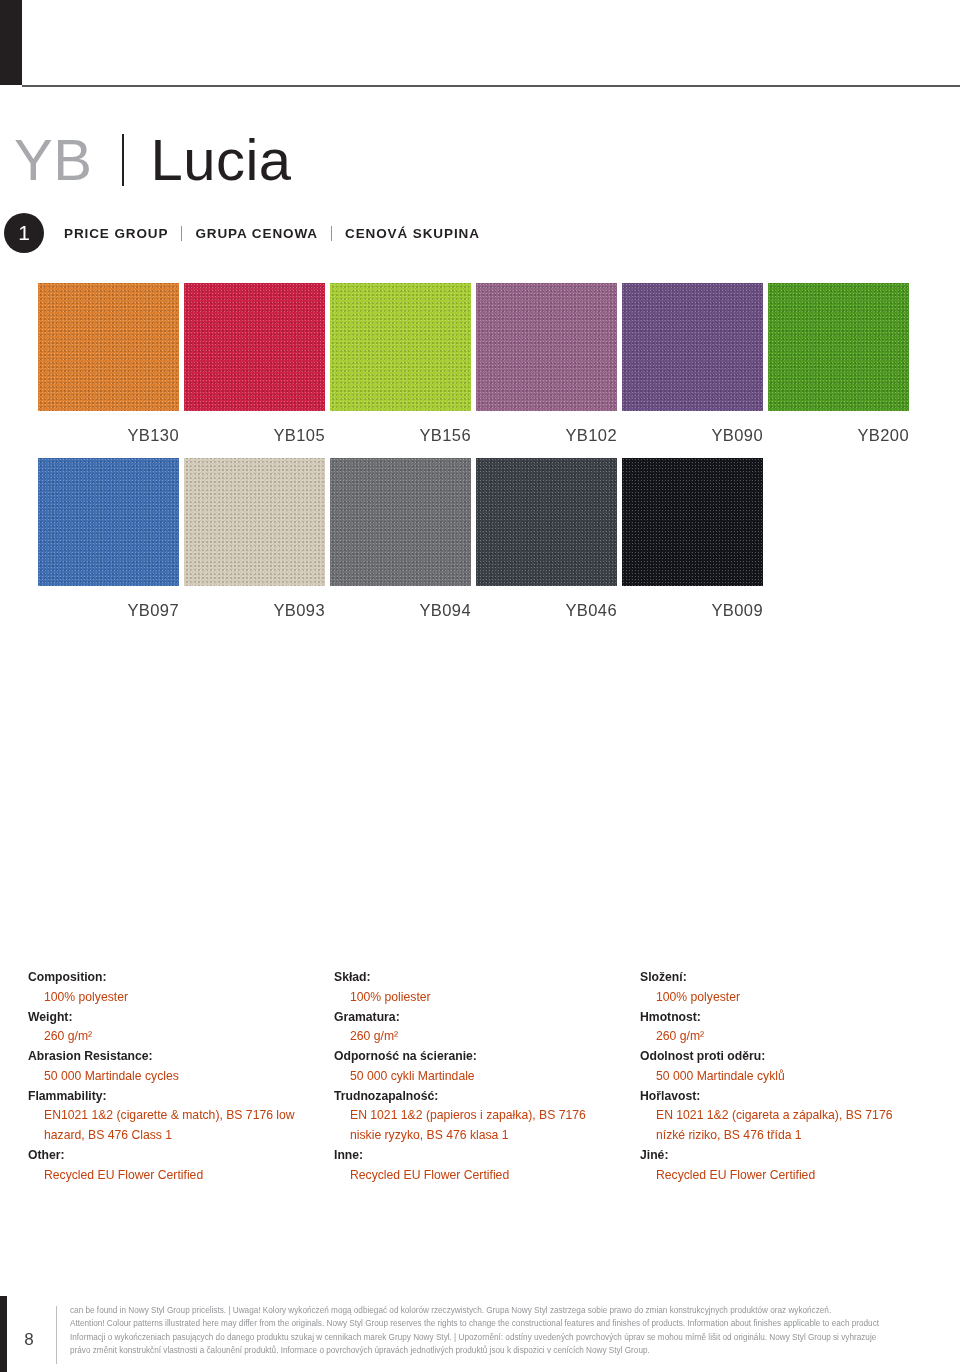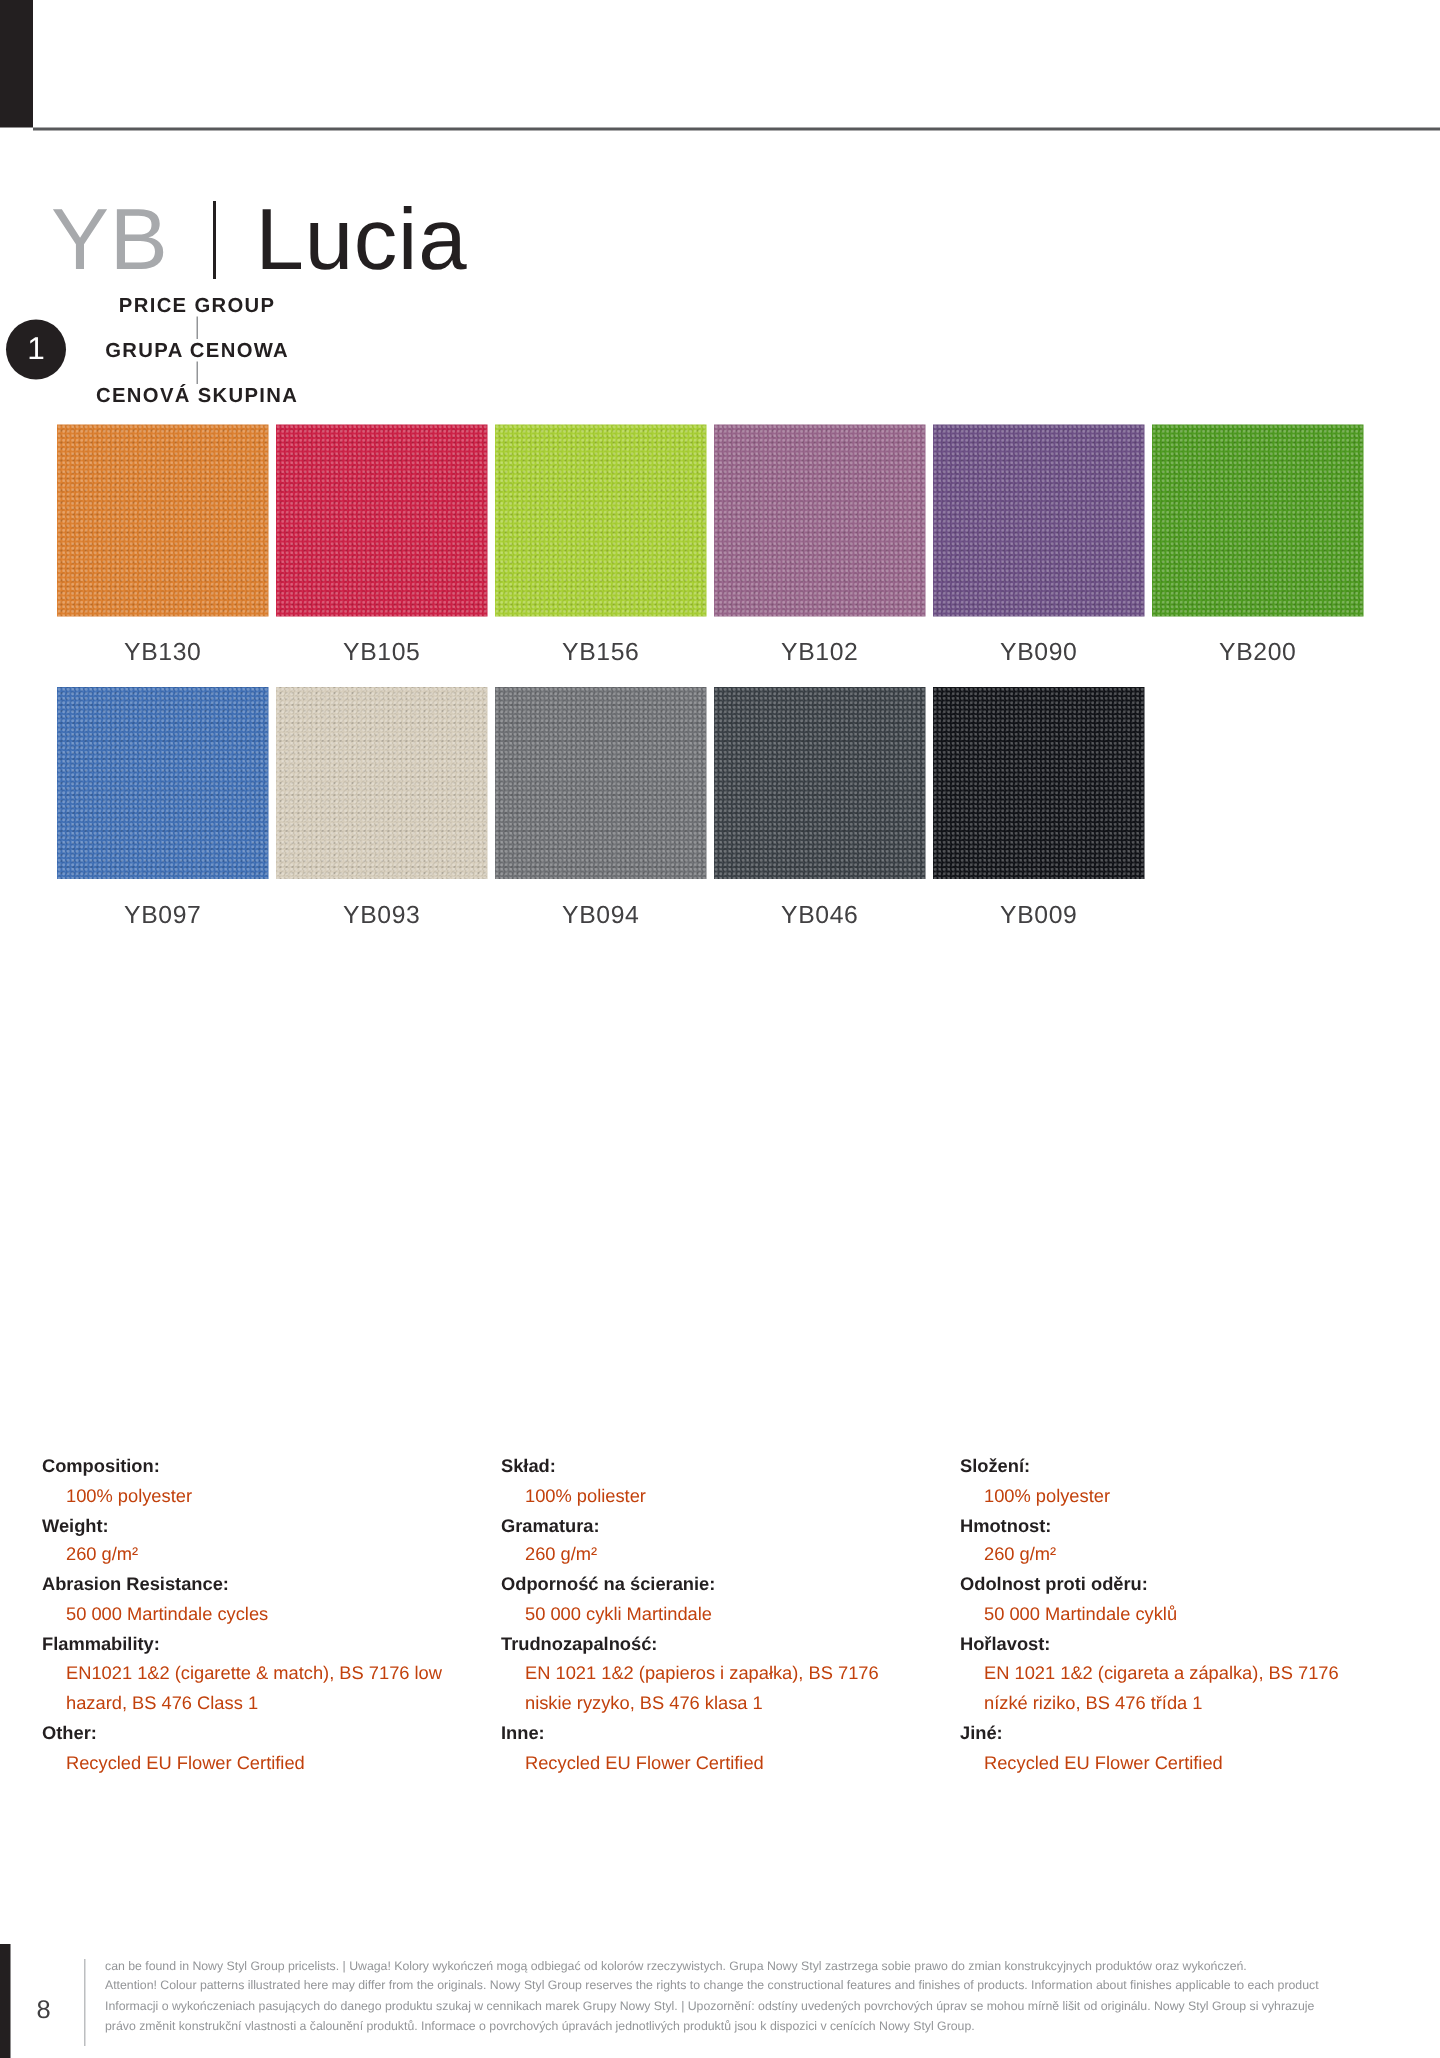--- a/index.html
+++ b/index.html
@@ -42,21 +42,20 @@
     width: 900px; height: 80px;
     display: flex;
     align-items: center;
   }
   .title-code {
     font-size: 58px;
     font-weight: 300;
     color: #a7a9ac;
     letter-spacing: 0.5px;
     line-height: 1;
-    margin-left: 20px;
   }
   .title-sep {
     display: inline-block;
     width: 2px;
     height: 52px;
     background: #231f20;
     margin: 0 26px 0 30px;
   }
   .title-name {
     font-size: 58px;
@@ -82,26 +81,25 @@
     font-size: 21px;
     font-weight: 300;
     display: flex;
     align-items: center;
     justify-content: center;
     flex: 0 0 auto;
   }
   .pricegroup-labels {
     margin-left: 20px;
     display: flex;
-    align-items: center;
+    align-items: flex-end;
     font-size: 13.5px;
     font-weight: bold;
     letter-spacing: 0.9px;
     color: #231f20;
-    flex-direction: column;
   }
   .pg-divider {
     display: inline-block;
     width: 1px;
     height: 15px;
     background: #939598;
     margin: 0 13px;
   }
 
   
@@ -130,21 +128,21 @@
     opacity: 0.55;
     background-image:
       radial-gradient(rgba(255,255,255,0.5) 0.8px, transparent 1px),
       radial-gradient(rgba(0,0,0,0.28) 0.8px, transparent 1px),
       repeating-linear-gradient(45deg, rgba(255,255,255,0.10) 0 1px, transparent 1px 3px),
       repeating-linear-gradient(-45deg, rgba(0,0,0,0.10) 0 1px, transparent 1px 3px);
     background-size: 3px 3px, 4px 4px, 6px 6px, 6px 6px;
     background-position: 0 0, 1px 2px, 0 0, 0 0;
   }
   .swatch-label {
-    text-align: center;
+    text-align: right;
     font-size: 16.5px;
     font-weight: 300;
     color: #414042;
     letter-spacing: 0.4px;
     padding-top: 15px;
     padding-bottom: 13px;
   }
 
   
   .specs {

